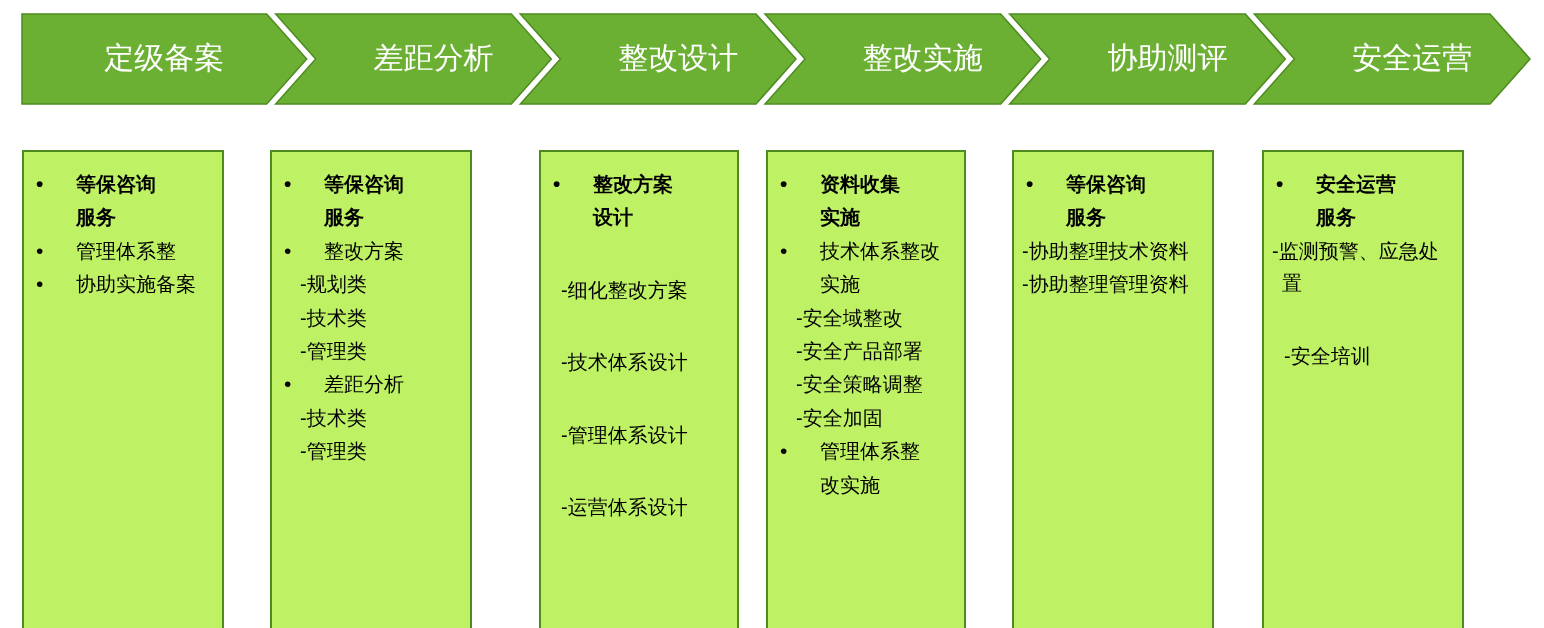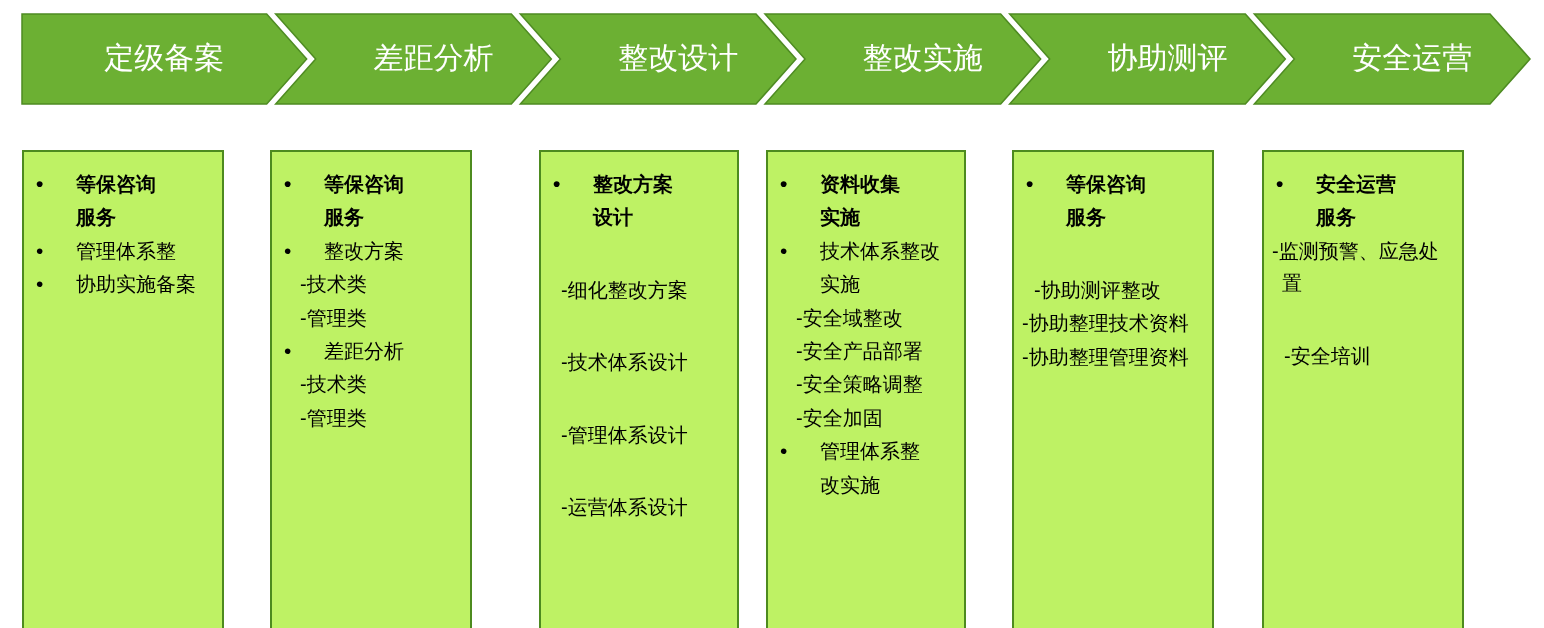--- a/index.html
+++ b/index.html
@@ -121,20 +121,21 @@
         <div class="li-bullet cont title" style="--no-bullet: 1;">服务</div>
         <div class="li-bullet">管理体系整</div>
         <div class="li-bullet">协助实施备案</div>
       </div>
     </div>
     <div class="card" style="left: 270px; width: 202px; border-color: rgb(77, 139, 31);">
       <div class="card-body">
         <div class="li-bullet title">等保咨询</div>
         <div class="li-bullet cont title" style="--no-bullet: 1;">服务</div>
         <div class="li-bullet">整改方案</div>
+        <div class="li-dash">-规划类</div>
         <div class="li-dash">-技术类</div>
         <div class="li-dash">-管理类</div>
         <div class="li-bullet">差距分析</div>
         <div class="li-dash">-技术类</div>
         <div class="li-dash">-管理类</div>
       </div>
     </div>
     <div class="card" style="left: 539px; width: 200px; border-color: rgb(77, 139, 31);">
       <div class="card-body">
         <div class="li-bullet title">整改方案</div>
@@ -156,21 +157,20 @@
         <div class="li-dash">-安全策略调整</div>
         <div class="li-dash">-安全加固</div>
         <div class="li-bullet">管理体系整</div>
         <div class="li-bullet cont" style="--no-bullet: 1;">改实施</div>
       </div>
     </div>
     <div class="card" style="left: 1012px; width: 202px; border-color: rgb(77, 139, 31);">
       <div class="card-body">
         <div class="li-bullet title">等保咨询</div>
         <div class="li-bullet cont title" style="--no-bullet: 1;">服务</div>
-        <div class="li-dash tight">-协助测评整改</div>
         <div class="li-dash flush">-协助整理技术资料</div>
         <div class="li-dash flush">-协助整理管理资料</div>
       </div>
     </div>
     <div class="card" style="left: 1262px; width: 202px; border-color: rgb(77, 139, 31);">
       <div class="card-body">
         <div class="li-bullet title">安全运营</div>
         <div class="li-bullet cont title" style="--no-bullet: 1;">服务</div>
         <div class="li-dash flush">-监测预警、应急处置</div>
         <div class="li-dash tight">-安全培训</div>

